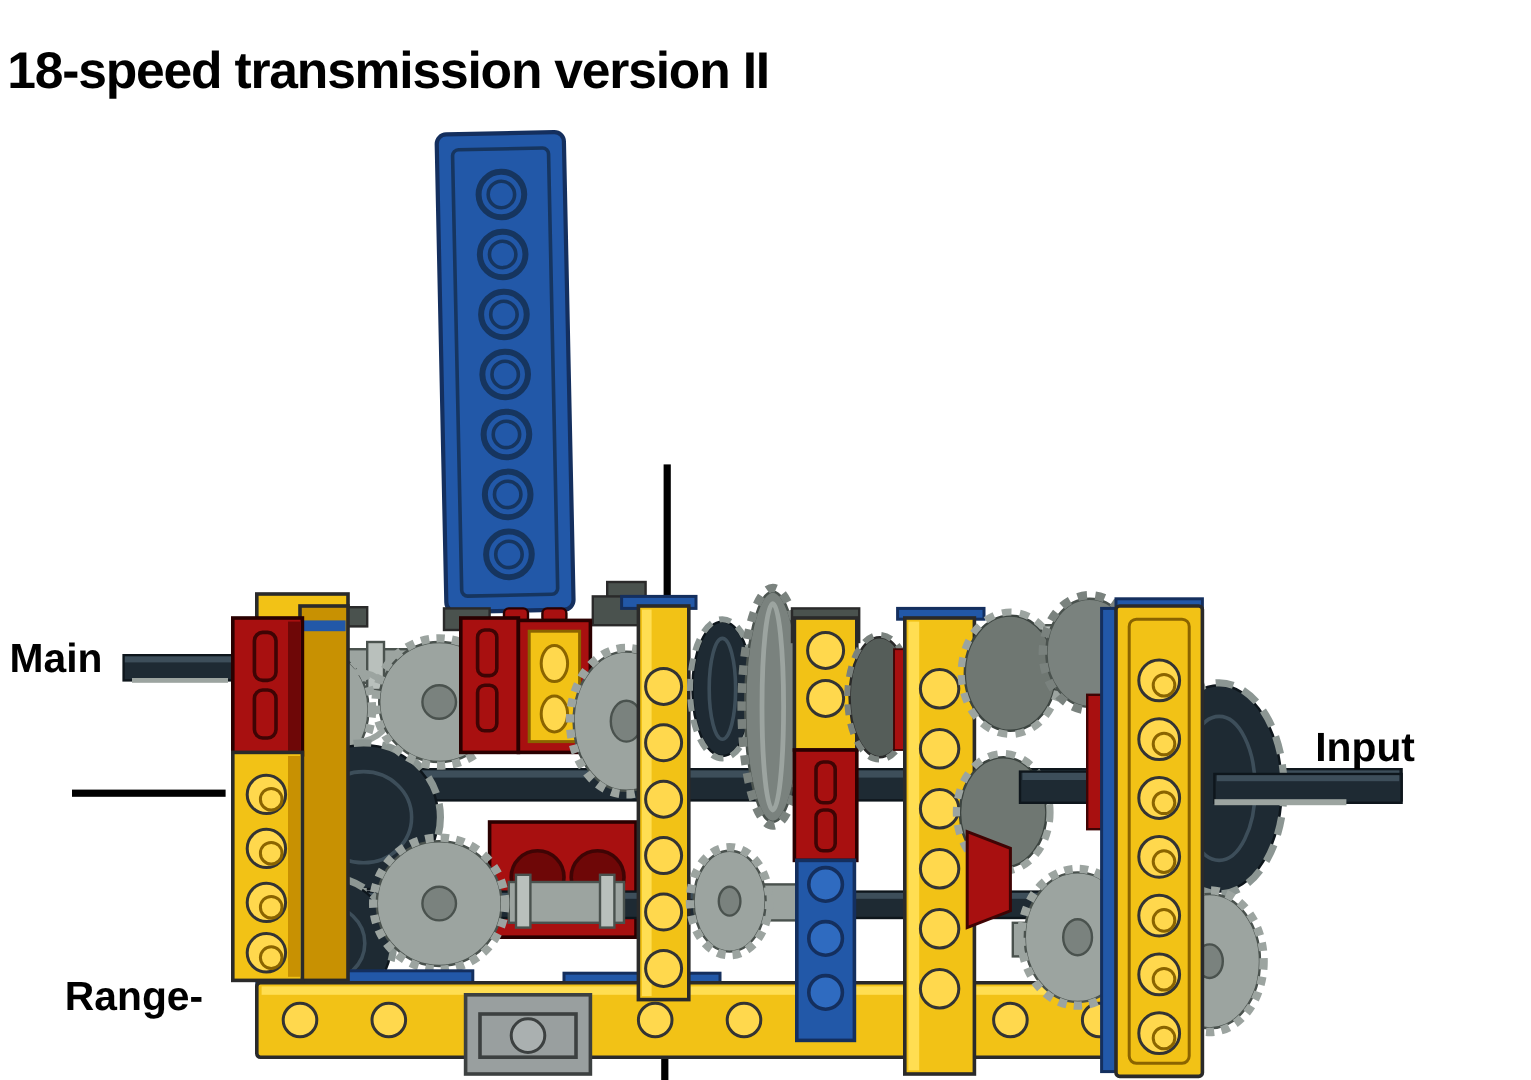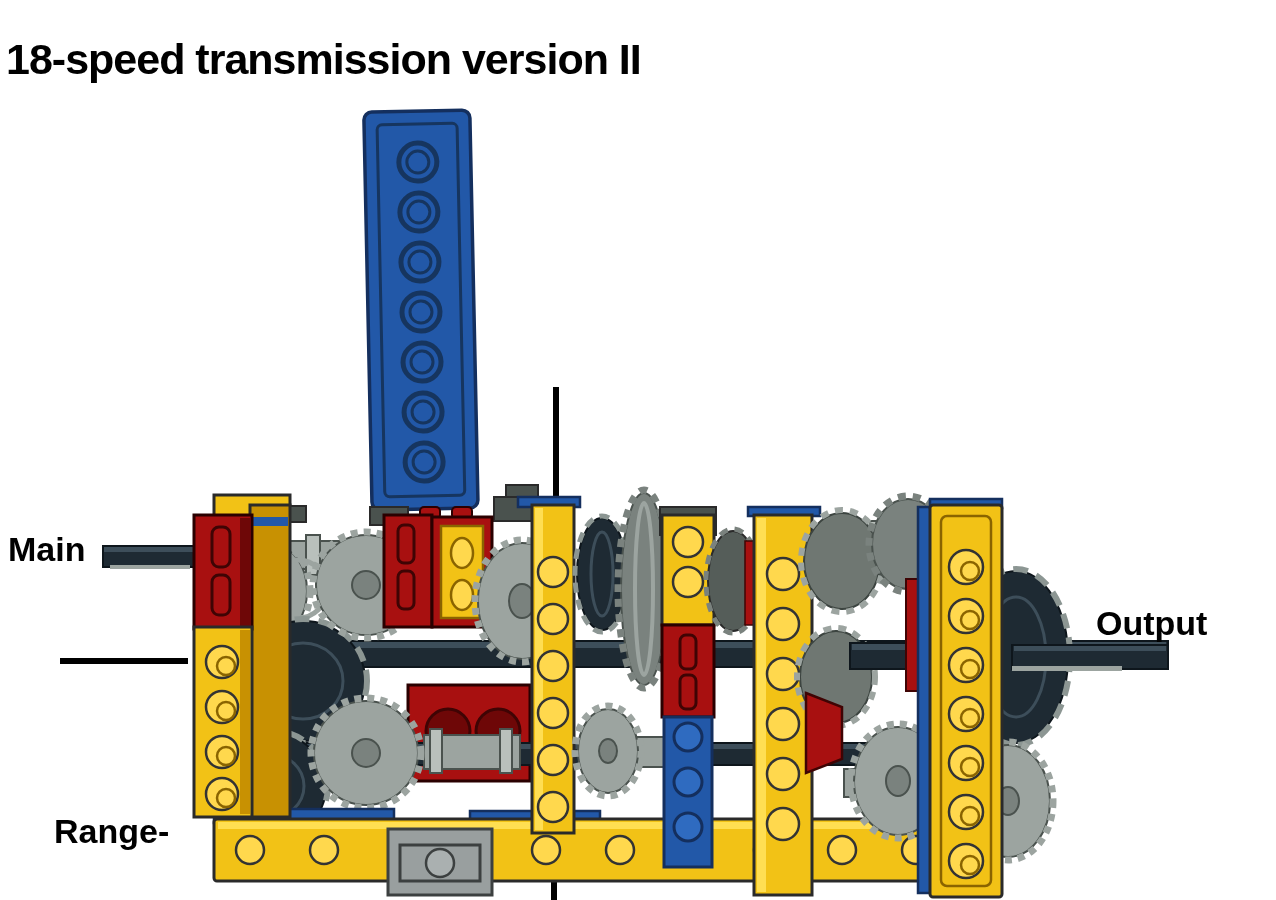--- a/index.html
+++ b/index.html
@@ -324,19 +324,19 @@
 
     <g>
       <rect class="dark" x="1012" y="616" width="156" height="24"></rect>
       <rect class="dhl" x="1014" y="617" width="152" height="5"></rect>
       <rect x="1012" y="637" width="110" height="5" fill="var(--gear_gray)"></rect>
     </g>
   </svg>
 
   <div id="title">18-speed transmission version II</div>
   <div class="lbl" style="left:8px;top:500px;">Main</div>
-  <div class="lbl" style="left:1096px;top:574px;">Output</div>
+  <div class="lbl" style="left:1096px;top:574px;">Input</div>
   <div class="lbl" style="left:54px;top:694px;line-height:1.28;">
     <div>Range-</div>
     
     
   </div>
 </div>
 
 </body></html>

